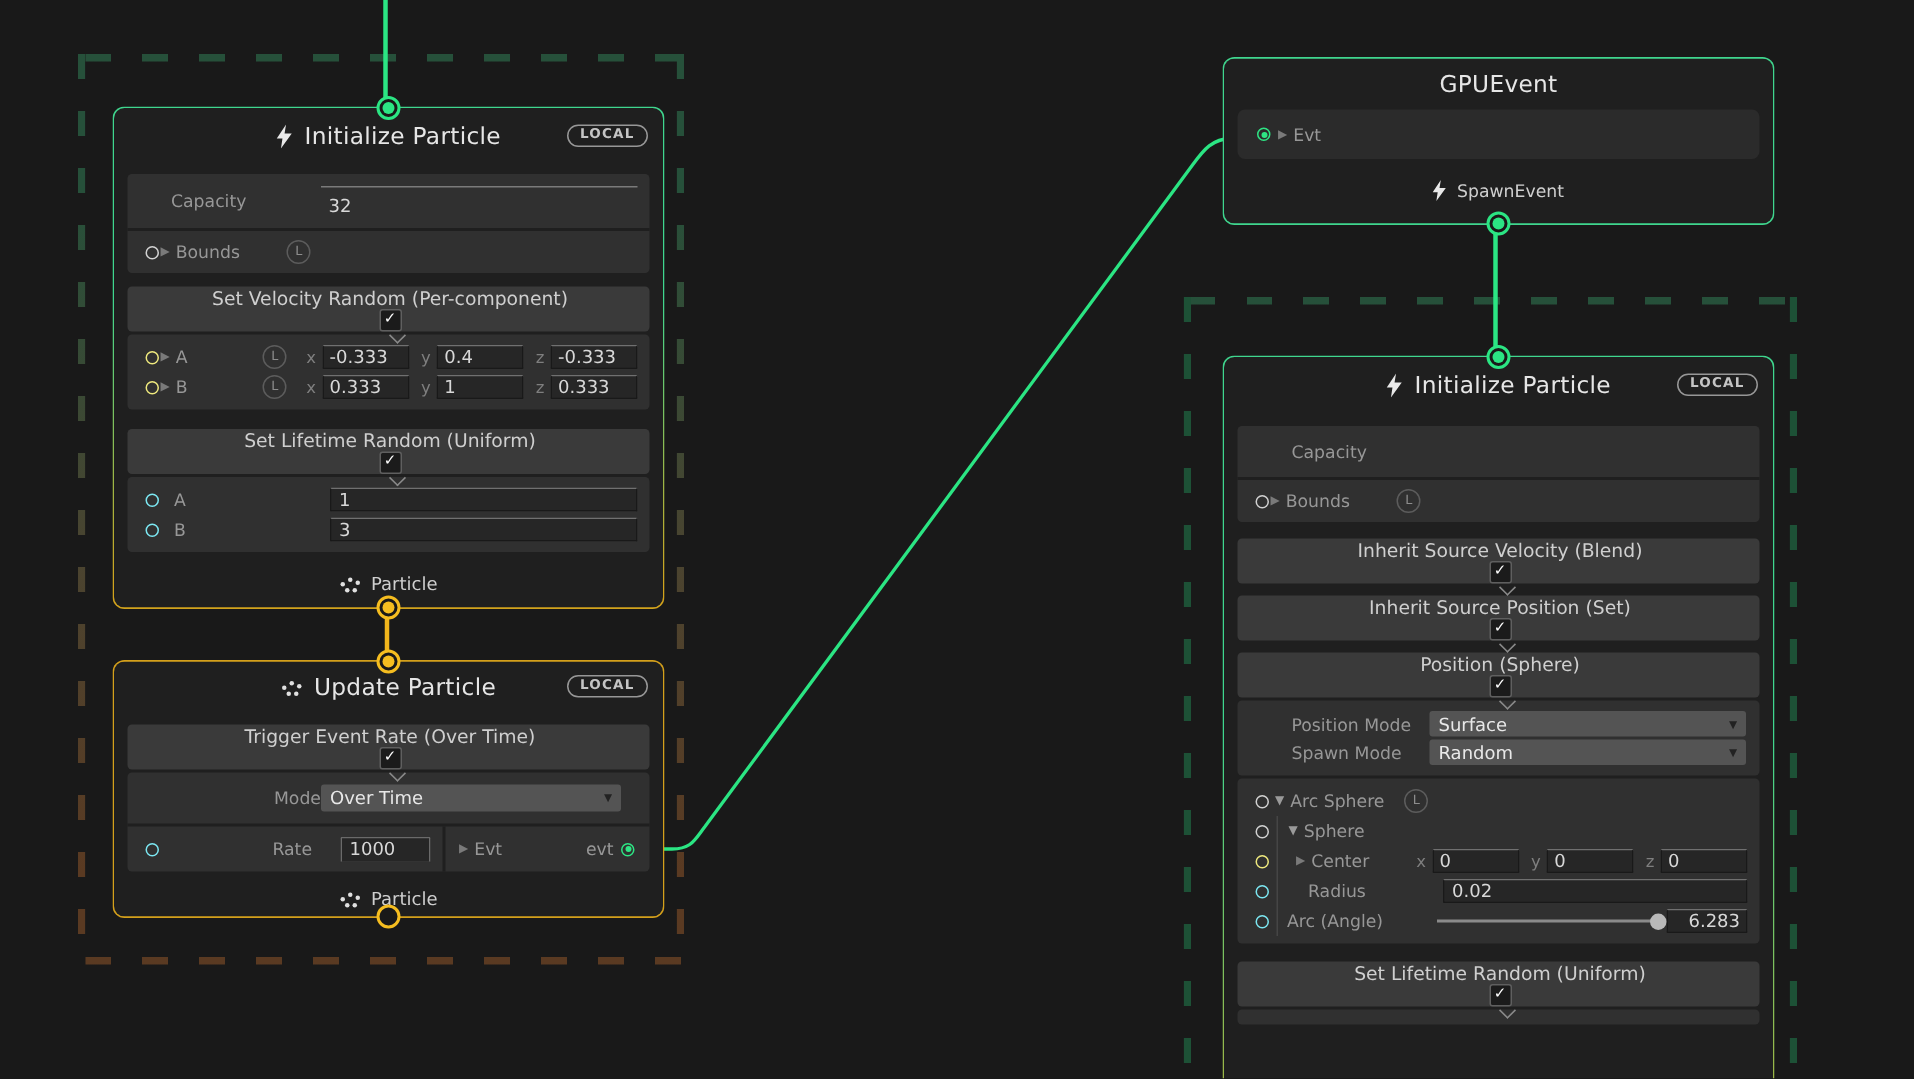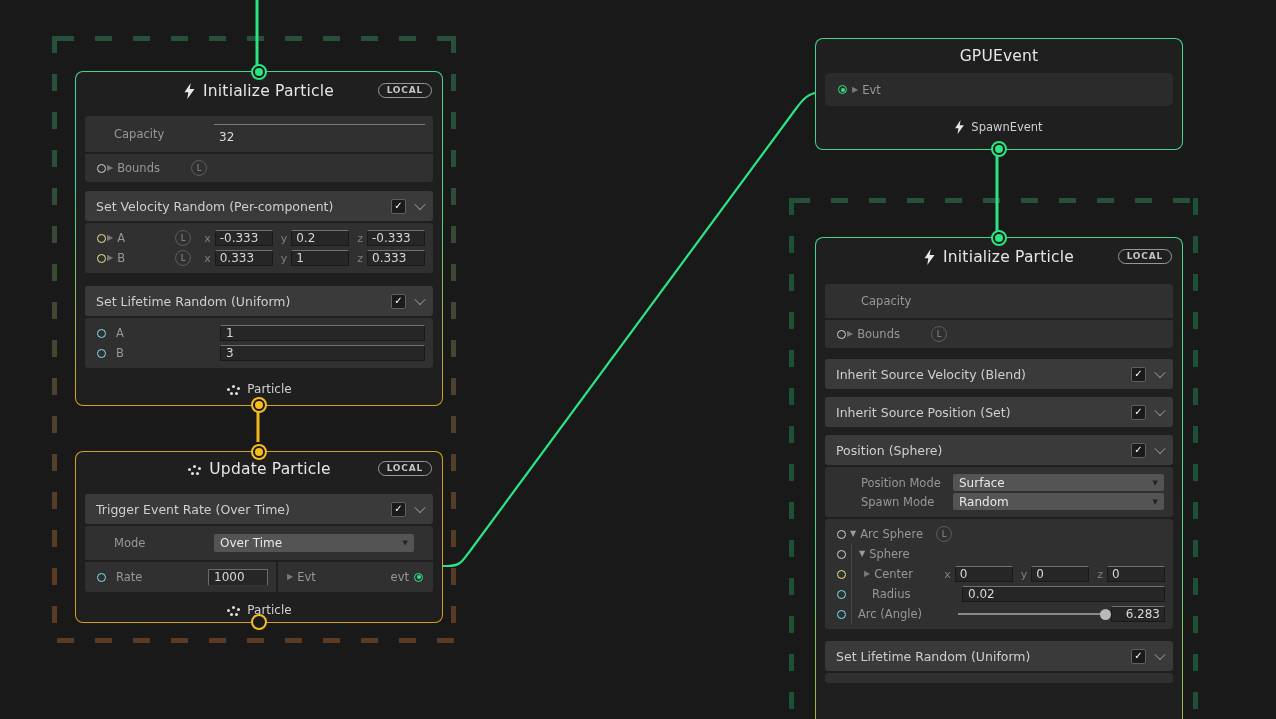--- a/index.html
+++ b/index.html
@@ -28,21 +28,21 @@
   .badge{position:absolute;right:10px;top:11px;border:1px solid #979797;border-radius:9px;
          font-size:9px;font-weight:bold;letter-spacing:.8px;color:#c4c4c4;padding:1px 8px 2px;}
   .bolt svg{display:block;}
   .particle-ico{position:relative;width:14px;height:11px;flex:none;}
   .particle-ico::before{content:'';position:absolute;left:1px;top:4px;width:3px;height:3px;border-radius:50%;
          background:#e0e0e0;box-shadow:5px -3px 0 #e0e0e0,10px -1px 0 #e0e0e0,3px 4px 0 #e0e0e0,8px 4px 0 #e0e0e0;}
 
   
   .seg{margin:0 9px;background:#303030;border-radius:3px;}
   .bhead{margin:0 9px;height:30px;background:#3a3a3a;border-radius:3px;display:flex;align-items:center;
-         padding:0 9px 0 11px;font-size:12.5px;color:#cfcfcf;}
+         padding:0 9px 0 11px;font-size:12.5px;color:#cfcfcf;flex-direction:column;}
   .bhead .sp{flex:1;}
   .chk{width:13px;height:13px;background:#1b1b1b;border:1px solid #5f5f5f;border-radius:2px;
        color:#fff;font-size:10px;line-height:12px;text-align:center;flex:none;}
   .chk::before{content:'✓';}
   .chev{width:7px;height:7px;border-right:1.6px solid #8b8b8b;border-bottom:1.6px solid #8b8b8b;
         transform:rotate(45deg) translate(-1px,-1px);margin-left:10px;flex:none;}
 
   .row{display:flex;align-items:center;font-size:11.5px;color:#979797;}
   .lblcol{flex:none;}
   .tri{font-size:8px;color:#7a7a7a;margin:0 4px 0 1px;flex:none;line-height:1;}
@@ -51,21 +51,21 @@
   .port.cyan{border-color:#7ce7f2;}
   .port.yellow{border-color:#efe97e;}
   .port.white{border-color:#d2d2d2;}
   .port.green{border-color:#2ee584;}
   .port.conn::after{content:'';position:absolute;inset:1.5px;border-radius:50%;background:#2ee584;}
   .lbadge{width:14px;height:14px;border:1px solid #5c5c5c;border-radius:50%;color:#8d8d8d;
           font-size:8.5px;line-height:14px;text-align:center;flex:none;}
   .ufld{flex:1;border-top:1px solid #7a7a7a;height:17px;display:flex;align-items:flex-end;
         padding:2px 5px 0;font-size:12px;color:#d8d8d8;}
   .boxfld{background:#262626;border:1px solid #6a6a6a;border-bottom-color:#333;border-radius:1px;
-          height:15px;display:flex;align-items:center;padding:0 5px;font-size:12px;color:#d8d8d8;}
+          height:15px;display:flex;align-items:center;padding:0 5px;font-size:12px;color:#d8d8d8;margin-left:19px;}
   .xyzfld{width:48px;background:#262626;border:1px solid #191919;border-top-color:#707070;border-radius:1px;
           height:14px;display:flex;align-items:center;padding:0 4px;font-size:12px;color:#d8d8d8;flex:none;}
   .axis{color:#7f7f7f;font-size:11px;margin:0 4px 0 8px;flex:none;}
   .widefld{flex:1;background:#262626;border:1px solid #191919;border-top-color:#707070;border-radius:1px;
           height:14px;display:flex;align-items:center;padding:0 5px;font-size:12px;color:#d8d8d8;}
   .dd{flex:1;background:#545454;border-radius:2px;height:18px;display:flex;align-items:center;
       padding:0 18px 0 6px;font-size:12px;color:#e8e8e8;position:relative;}
   .dd::after{content:'▼';position:absolute;right:6px;top:5px;font-size:7px;color:#222;}
   .sl{flex:1;position:relative;height:18px;}
   .sl .tr{position:absolute;left:2px;right:2px;top:8px;height:1.5px;background:#8a8a8a;}
@@ -138,21 +138,21 @@
     <div class="seg" style="margin-top:2px;padding:5px 0;">
       <div class="row" style="height:20px;padding:0 8px 0 12px;">
         <span class="port yellow"></span>
         <span class="tri">▶</span>
         <span style="width:58px;">A</span>
         <span class="lbadge">L</span>
         <span style="flex:1;"></span>
         <span class="axis">x</span>
         <span class="xyzfld">-0.333</span>
         <span class="axis">y</span>
-        <span class="xyzfld">0.2</span>
+        <span class="xyzfld">0.4</span>
         <span class="axis">z</span>
         <span class="xyzfld">-0.333</span>
       </div>
       <div class="row" style="height:20px;padding:0 8px 0 12px;">
         <span class="port yellow"></span>
         <span class="tri">▶</span>
         <span style="width:58px;">B</span>
         <span class="lbadge">L</span>
         <span style="flex:1;"></span>
         <span class="axis">x</span>
@@ -181,21 +181,21 @@
         <span class="widefld">3</span>
       </div>
     </div>
     <div class="nfoot" style="margin-top:9px;height:24px;">
       <span class="particle-ico"></span>
       <span>Particle</span>
     </div>
     <div class="fport bot conn" style="--c:#f5bd20;"></div>
   </div>
 
-  <div class="node" style="left:75px;top:451px;width:366px;height:170px;--bord:linear-gradient(#d4a01b,#d4a01b);">
+  <div class="node" style="left:75px;top:440px;width:366px;height:170px;text-align:right;--bord:linear-gradient(#d4a01b,#d4a01b);">
     <div class="fport top conn" style="--c:#f5bd20;"></div>
     <div class="ntitle" style="height:34px;">
       <span class="particle-ico"></span>
       <span>Update Particle</span>
       <span class="badge" style="top:9px;">LOCAL</span>
     </div>
     <div class="bhead" style="margin-top:8px;">
       <span>Trigger Event Rate (Over Time)</span>
       <span class="sp"></span>
       <span class="chk"></span>

